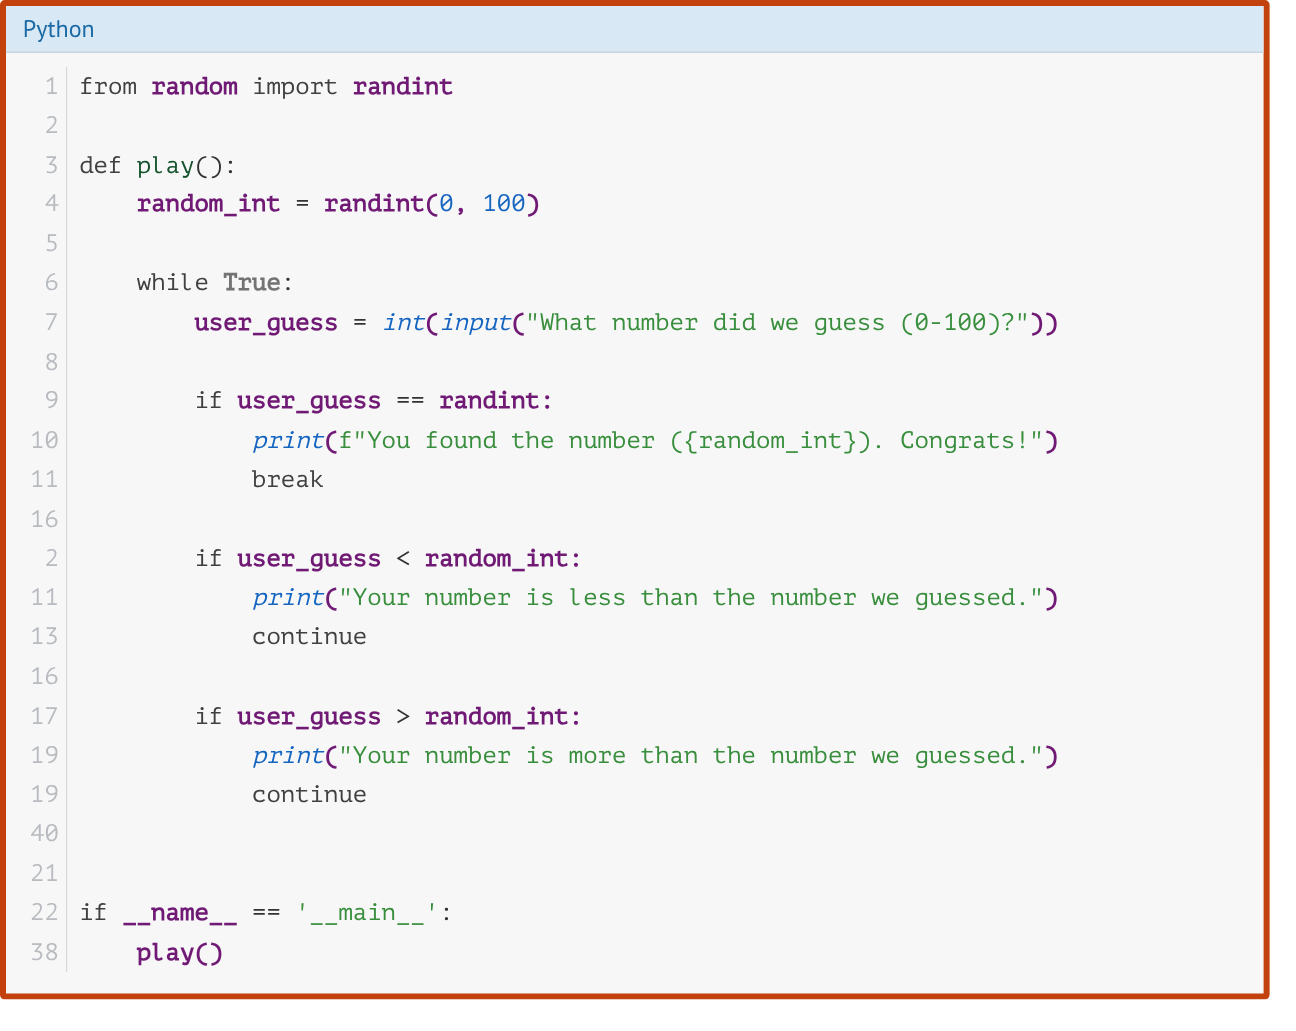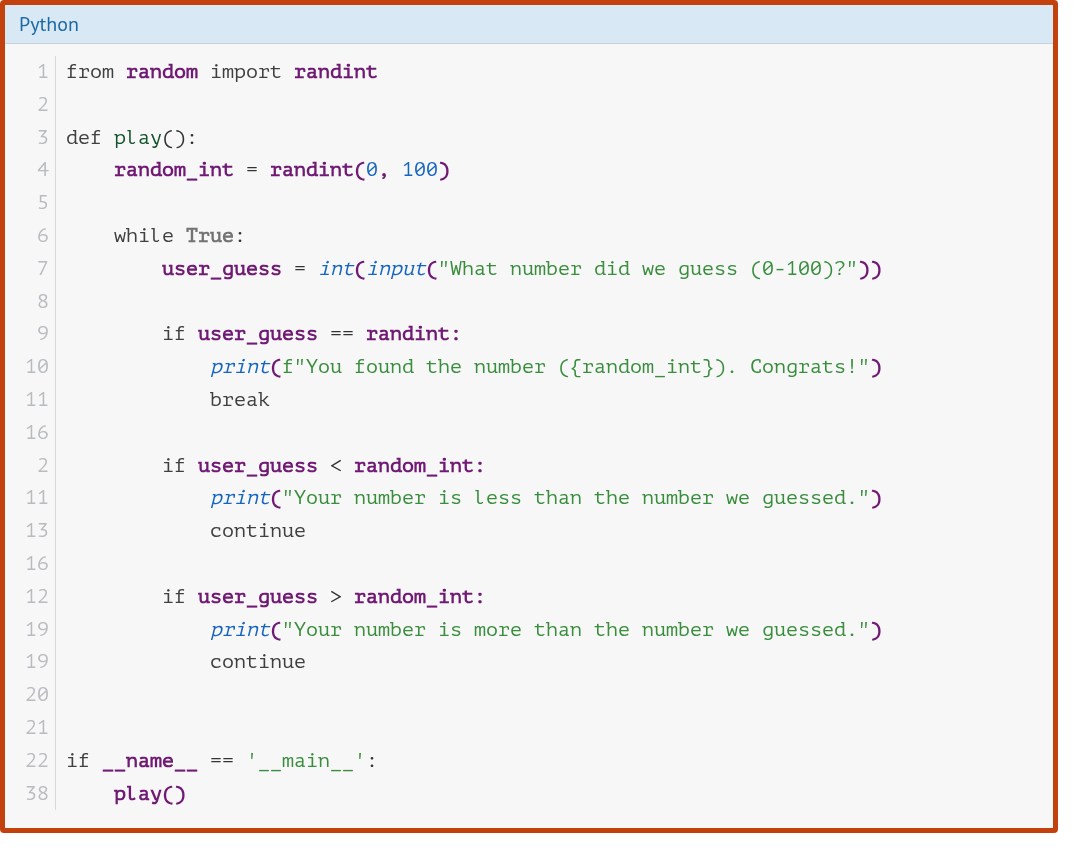--- a/index.html
+++ b/index.html
@@ -76,24 +76,24 @@
         <div class="line">7</div>
         <div class="line">8</div>
         <div class="line">9</div>
         <div class="line">10</div>
         <div class="line">11</div>
         <div class="line">16</div>
         <div class="line">2</div>
         <div class="line">11</div>
         <div class="line">13</div>
         <div class="line">16</div>
-        <div class="line">12</div>
+        <div class="line">17</div>
         <div class="line">19</div>
         <div class="line">19</div>
-        <div class="line">20</div>
+        <div class="line">40</div>
         <div class="line">21</div>
         <div class="line">22</div>
         <div class="line">38</div>
       </div>
     <div class="border-line"></div>
     <div class="lines" id="lines"><div class="line"><span class="tok-keyword">from</span><span class="tok-plain"> </span><span class="tok-plain">random</span><span class="tok-plain"> </span><span class="tok-keyword">import</span><span class="tok-plain"> </span><span class="tok-plain">randint</span></div><div class="line">&nbsp;</div><div class="line"><span class="tok-keyword">def</span><span class="tok-plain"> </span><span class="tok-funcname">play</span><span class="tok-punct">():</span></div><div class="line"><span class="tok-plain">    </span><span class="tok-plain">random_int </span><span class="tok-punct">=</span><span class="tok-plain"> randint(</span><span class="tok-number">0</span><span class="tok-plain">, </span><span class="tok-number">100</span><span class="tok-plain">)</span></div><div class="line">&nbsp;</div><div class="line"><span class="tok-plain">    </span><span class="tok-keyword">while</span><span class="tok-plain"> </span><span class="tok-const">True</span><span class="tok-punct">:</span></div><div class="line"><span class="tok-plain">        </span><span class="tok-plain">user_guess </span><span class="tok-punct">=</span><span class="tok-plain"> </span><span class="tok-builtin">int</span><span class="tok-plain">(</span><span class="tok-builtin">input</span><span class="tok-plain">(</span><span class="tok-string">"What number did we guess (0-100)?"</span><span class="tok-plain">))</span></div><div class="line">&nbsp;</div><div class="line"><span class="tok-plain">        </span><span class="tok-keyword">if</span><span class="tok-plain"> user_guess </span><span class="tok-punct">==</span><span class="tok-plain"> randint:</span></div><div class="line"><span class="tok-plain">            </span><span class="tok-builtin">print</span><span class="tok-plain">(</span><span class="tok-string">f"You found the number (</span><span class="tok-string">{random_int}</span><span class="tok-string">). Congrats!"</span><span class="tok-plain">)</span></div><div class="line"><span class="tok-plain">            </span><span class="tok-keyword">break</span></div><div class="line">&nbsp;</div><div class="line"><span class="tok-plain">        </span><span class="tok-keyword">if</span><span class="tok-plain"> user_guess </span><span class="tok-punct">&lt;</span><span class="tok-plain"> random_int:</span></div><div class="line"><span class="tok-plain">            </span><span class="tok-builtin">print</span><span class="tok-plain">(</span><span class="tok-string">"Your number is less than the number we guessed."</span><span class="tok-plain">)</span></div><div class="line"><span class="tok-plain">            </span><span class="tok-keyword">continue</span></div><div class="line">&nbsp;</div><div class="line"><span class="tok-plain">        </span><span class="tok-keyword">if</span><span class="tok-plain"> user_guess </span><span class="tok-punct">&gt;</span><span class="tok-plain"> random_int:</span></div><div class="line"><span class="tok-plain">            </span><span class="tok-builtin">print</span><span class="tok-plain">(</span><span class="tok-string">"Your number is more than the number we guessed."</span><span class="tok-plain">)</span></div><div class="line"><span class="tok-plain">            </span><span class="tok-keyword">continue</span></div><div class="line">&nbsp;</div><div class="line">&nbsp;</div><div class="line"><span class="tok-keyword">if</span><span class="tok-plain"> __name__ </span><span class="tok-punct">==</span><span class="tok-plain"> </span><span class="tok-string">'__main__'</span><span class="tok-punct">:</span></div><div class="line"><span class="tok-plain">    </span><span class="tok-plain">play()</span></div></div>
   </div>
 </div>
 
 </body></html>

